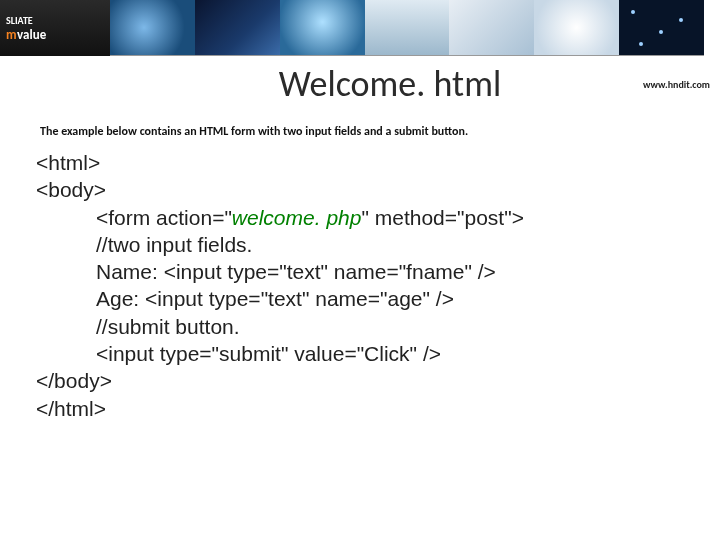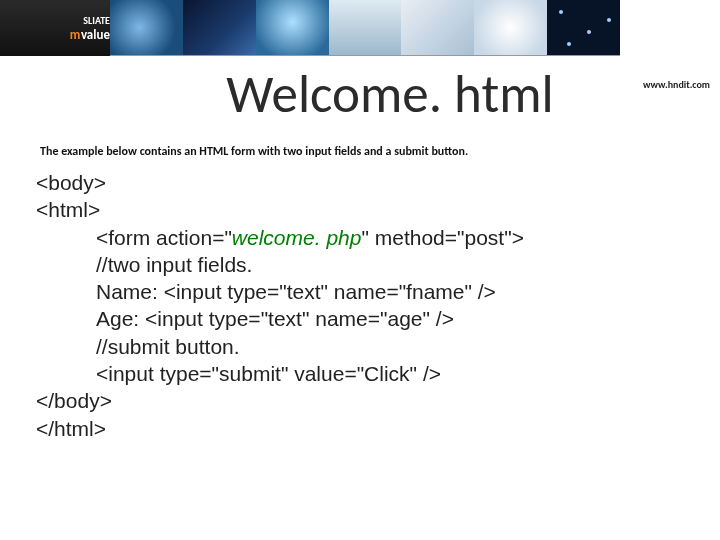--- a/index.html
+++ b/index.html
@@ -1,24 +1,23 @@
 <!DOCTYPE html>
 <html><head>
 <meta charset="utf-8">
 <style>
   * { box-sizing: border-box; margin: 0; padding: 0; }
   html, body { width: 720px; height: 540px; background: #fff; font-family: Calibri, Arial, sans-serif; overflow: hidden; }
   .slide { position: relative; width: 720px; height: 540px; }
 
   
   .banner {
-    width: 620px; height: 56px;
+    width: 704px; height: 56px;
     display: flex; align-items: stretch;
     border-bottom: 1px solid #999;
-    text-align: right;
   }
   .banner-logo {
     width: 110px; height: 56px;
     background: linear-gradient(#2a2a2a,#111);
     color: #fff; font-weight: bold; font-size: 10px;
     display: flex; flex-direction: column; justify-content: center; padding-left: 6px;
   }
   .banner-logo .orange { color: #f58220; font-size: 13px; letter-spacing: 0.5px; }
   .banner-logo .white { color: #fff; font-size: 13px; }
   .banner-tiles { flex: 1; display: flex; }
@@ -32,21 +31,21 @@
   .tile:nth-child(7){ background: #071428; }
   .tile .dot { position:absolute; width:4px;height:4px;background:#9dd0ff;border-radius:50%; }
 
   
   .title-row {
     display: flex; align-items: baseline; justify-content: center;
     margin-top: 6px; padding: 0 12px;
     position: relative;
   }
   .title {
-    font-size: 53px; font-weight: 400; color: #2b2b2b;
+    font-size: 36px; font-weight: 400; color: #2b2b2b;
     font-family: Calibri, Arial, sans-serif;
     text-align: center;
     margin-left: 60px;
   }
   .url {
     position: absolute; right: 10px; top: 16px;
     font-size: 10px; font-weight: bold; color: #222;
   }
 
   
@@ -97,22 +96,22 @@
   </div>
 
   <div class="title-row">
     <div class="title">Welcome. html</div>
     <div class="url">www.hndit.com</div>
   </div>
 
   <div class="desc">The example below contains an HTML form with two input fields and a submit button.</div>
 
   <div class="code">
+    <div class="line">&lt;html&gt;</div>
     <div class="line">&lt;body&gt;</div>
-    <div class="line">&lt;html&gt;</div>
     <div class="line indent1"><span>&lt;form action="</span><span class="green">welcome. php</span><span>" method="post"&gt;</span></div>
     <div class="line indent1">//two input fields.</div>
     <div class="line indent1">Name: &lt;input type="text" name="fname" /&gt;</div>
     <div class="line indent1">Age: &lt;input type="text" name="age" /&gt;</div>
     <div class="line indent1">//submit button.</div>
     <div class="line indent1">&lt;input type="submit" value="Click" /&gt;</div>
     <div class="line">&lt;/body&gt;</div>
     <div class="line">&lt;/html&gt;</div>
   </div>
 

